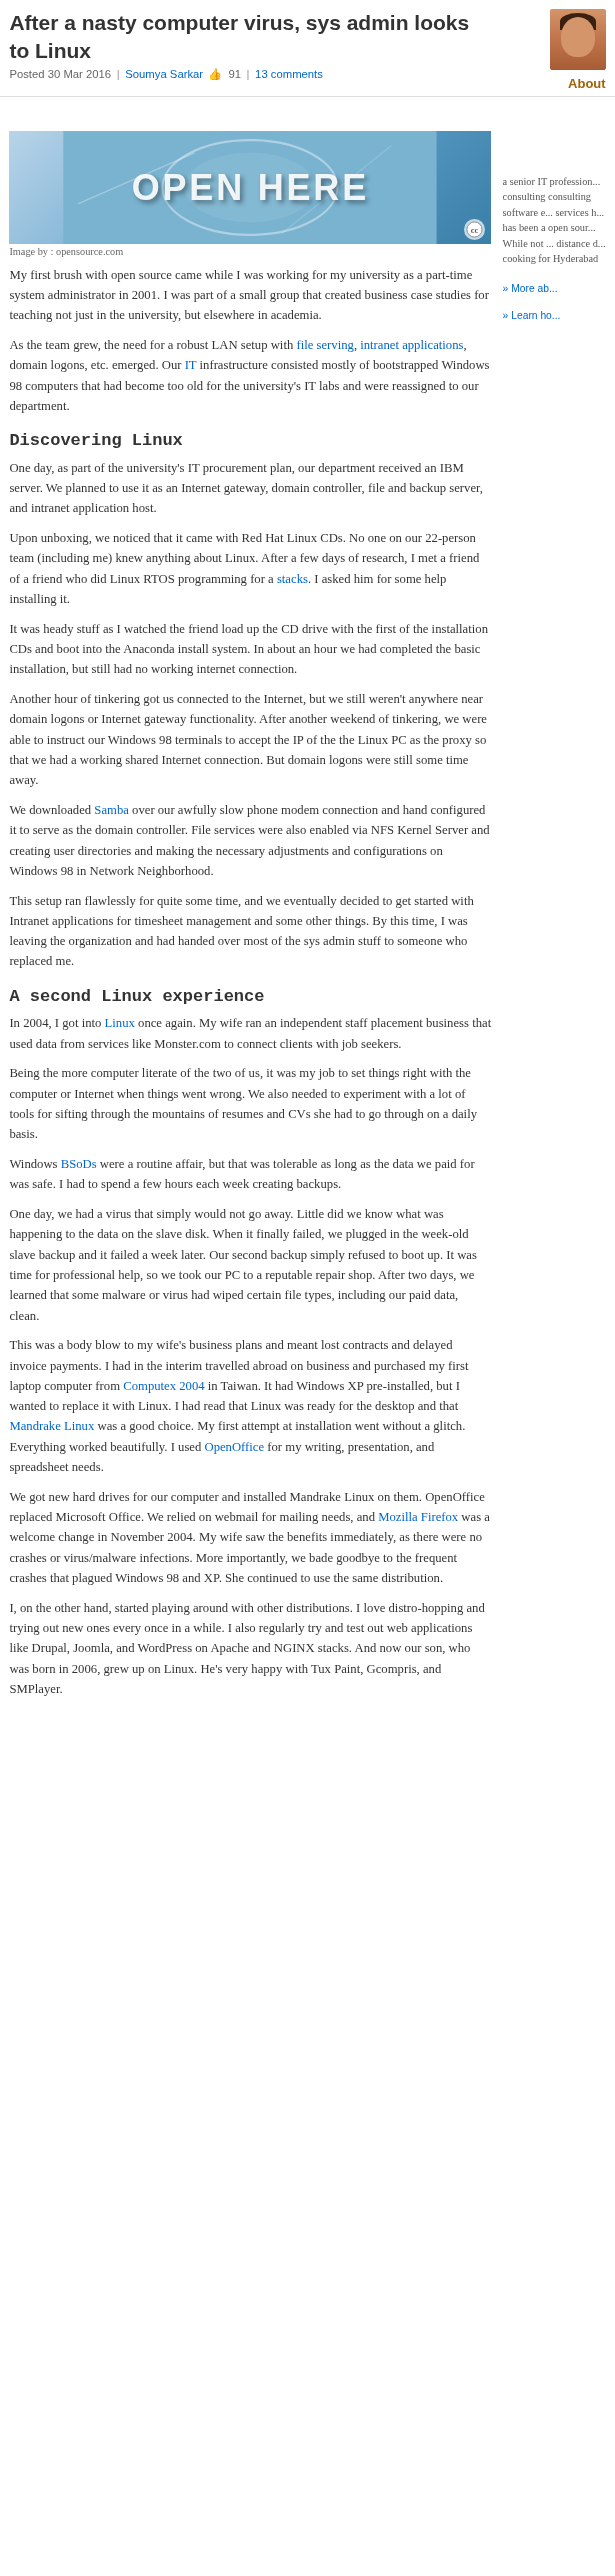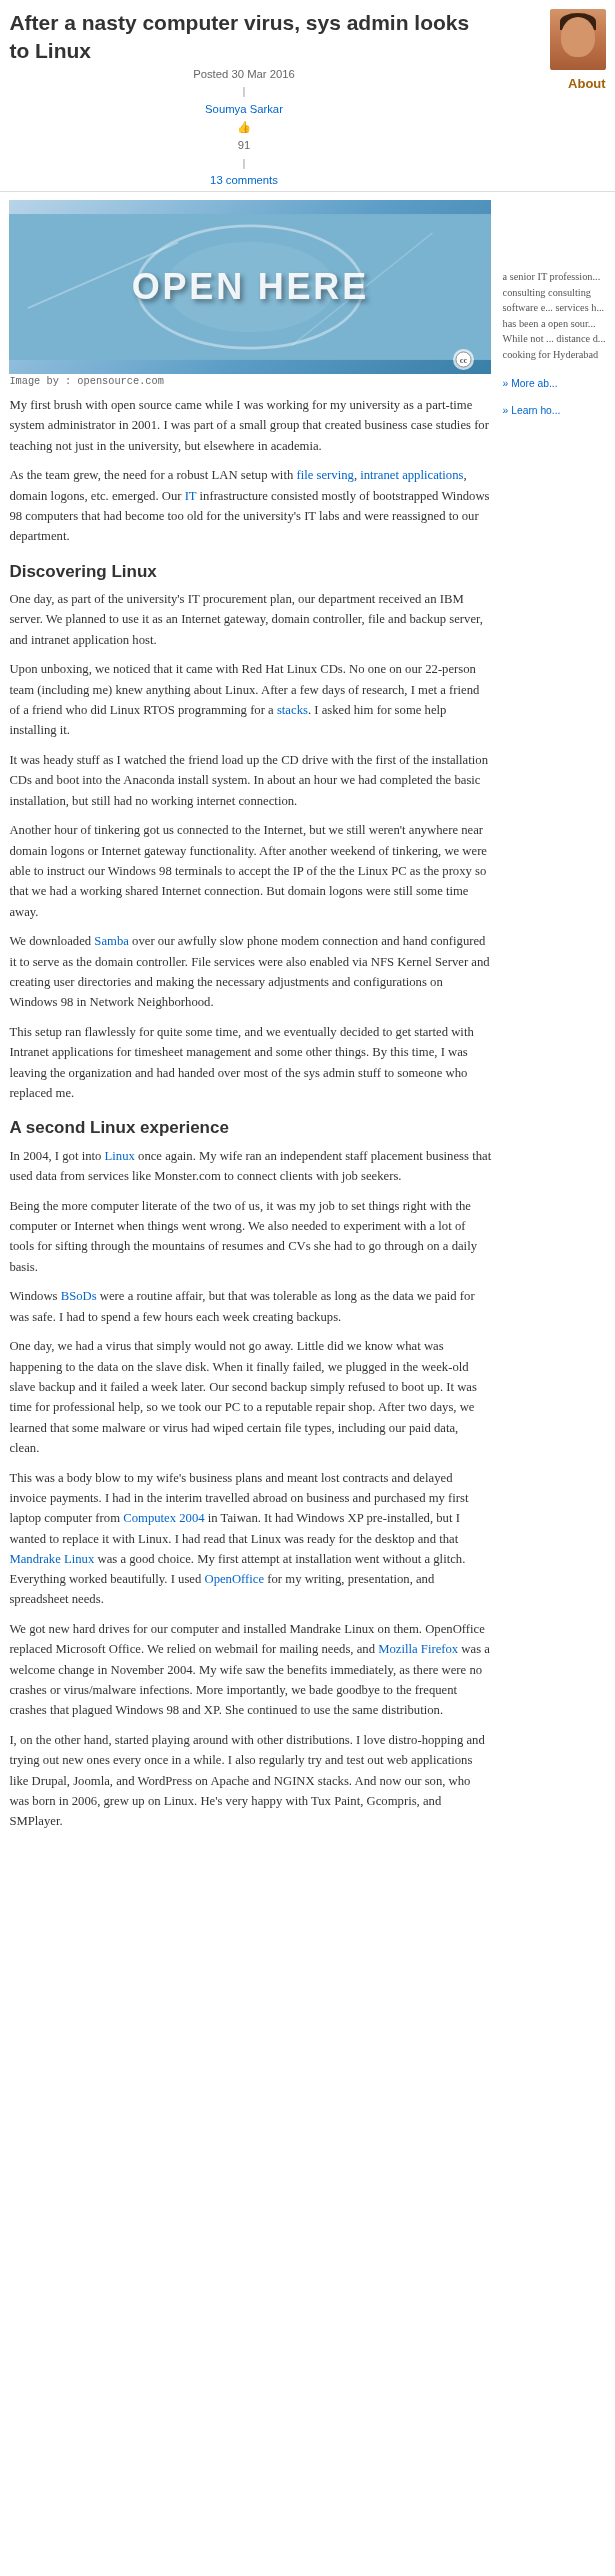--- a/index.html
+++ b/index.html
@@ -31,21 +31,20 @@
     }
 
     .article-meta {
       font-size: 11.3px;
       color: #666;
       margin-top: 3.8px;
       font-family: Arial, sans-serif;
       display: flex;
       align-items: center;
       gap: 5.6px;
-      flex-direction: column;
     }
 
     .article-meta a {
       color: #0066cc;
       text-decoration: none;
     }
 
     .meta-separator {
       color: #999;
     }
@@ -74,65 +73,66 @@
 
     
     .hero-image {
       width: 100%;
       margin-bottom: 5.6px;
       position: relative;
     }
 
     .hero-image-graphic {
       width: 100%;
-      height: 174px;
+      height: 113px;
       background: linear-gradient(135deg, #b8d4e8 0%, #87b8d8 30%, #5a9cc5 60%, #3a7fa8 100%);
       position: relative;
       overflow: hidden;
       display: flex;
       align-items: center;
       justify-content: center;
+      margin-top: 27px;
     }
 
     .cc-badge {
       position: absolute;
       bottom: 3.8px;
-      right: 17px;
+      right: 6px;
       background: rgba(255,255,255,0.7);
       border-radius: 50%;
       width: 21px;
       height: 21px;
       display: flex;
       align-items: center;
       justify-content: center;
       font-size: 8.5px;
       color: #333;
       font-weight: bold;
     }
 
     .image-caption {
       font-size: 10.3px;
       color: #666;
-      font-family: Liberation Mono, monospace;
+      font-family: Liberation Serif, serif;
       margin-top: 1.9px;
       margin-bottom: 7.5px;
     }
 
     
     .article-body p {
       margin-bottom: 9.4px;
       line-height: 1.6;
       font-size: 12.7px;
     }
 
     .article-body h2 {
       font-size: 17px;
       font-weight: bold;
       color: #333;
-      font-family: Liberation Sans, sans-serif;
+      font-family: Liberation Mono, monospace;
       margin: 15px 0 7.5px 0;
     }
 
     .article-body a {
       color: #0066cc;
       text-decoration: none;
     }
 
     
     .sidebar-avatar {

